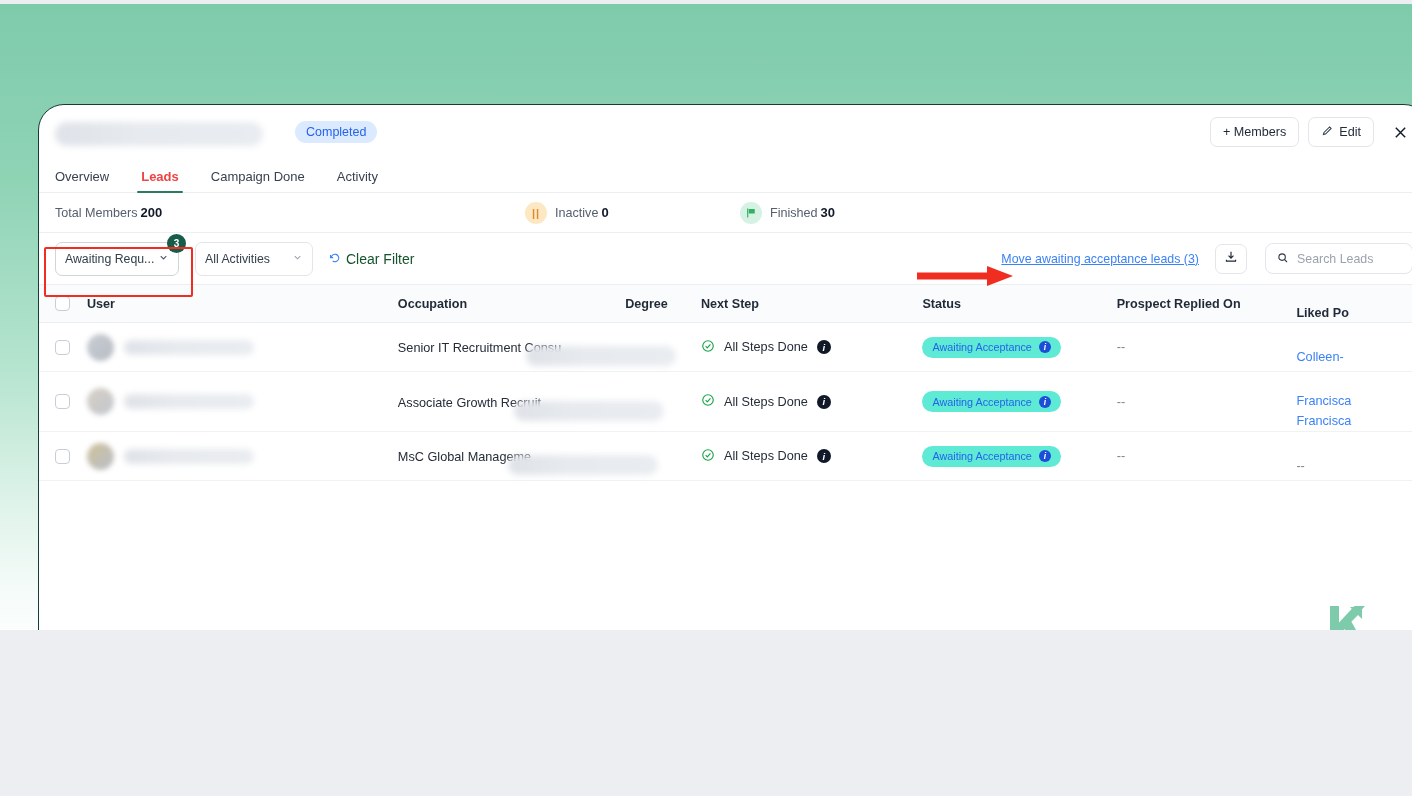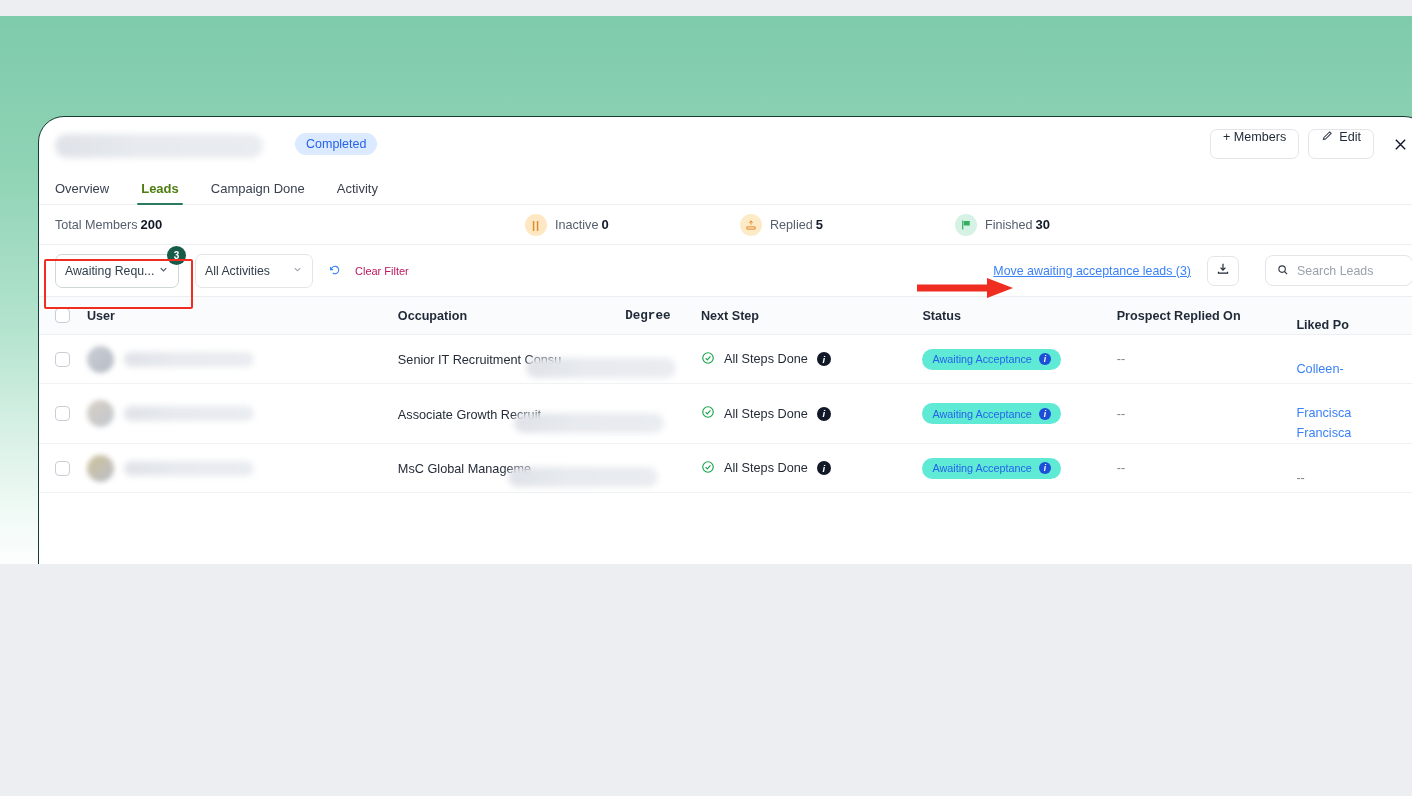--- a/index.html
+++ b/index.html
@@ -6,22 +6,22 @@
   html, body {
     width: 1412px; height: 796px;
     font-family: "Liberation Sans", sans-serif;
     background: #eceef2;
     overflow: hidden;
   }
 
   
   #stage {
     position: absolute;
-    left: 0; top: 16px;
-    width: 1412px; height: 548px;
+    left: 0; top: 4px;
+    width: 1412px; height: 626px;
     background: linear-gradient(180deg,
         #7ecbab 0%,
         #8fd3b5 28%,
         #b5e4cf 58%,
         #dff3ea 80%,
         #f4fbf8 93%,
         #fbfefd 100%);
     overflow: hidden;
   }
 
@@ -57,21 +57,21 @@
     background: #dbeafe; color: #2563eb;
     font-size: 12.5px; line-height: 22px;
     height: 22px; padding: 0 11px; border-radius: 11px;
     white-space: nowrap;
   }
   .head-actions {
     position: absolute; right: 16px; top: 12px;
     display: flex; align-items: center; gap: 9px;
   }
   .btn-outline {
-    display: flex; align-items: flex-start; gap: 6px;
+    display: flex; align-items: center; gap: 6px;
     height: 30px; padding: 0 12px;
     border: 1px solid #e3e5e9; border-radius: 7px;
     background: #fff; color: #1f2937;
     font-size: 12.6px; cursor: pointer; white-space: nowrap;
   }
   .icon-x {
     width: 26px; height: 26px; margin-left: 4px;
     display: flex; align-items: center; justify-content: center;
     cursor: pointer; color: #111827;
   }
@@ -81,21 +81,21 @@
     display: flex; align-items: flex-end; gap: 0;
     height: 32px; padding: 0 16px;
     border-bottom: 1px solid #eceef1;
   }
   .tab {
     font-size: 13px; color: #394150;
     padding: 0 16px 8px 16px; cursor: pointer;
     position: relative; white-space: nowrap;
   }
   .tab:first-child { padding-left: 0; }
-  .tab.active { color: #4d7c0f; font-weight: bold; }
+  .tab.active { color: #ef4444; font-weight: bold; }
   .tab.active::after {
     content: ""; position: absolute;
     left: 12px; right: 12px; bottom: -1px; height: 2.4px;
     background: #2d7a62; border-radius: 2px;
   }
   .tab.active:first-child::after { left: 0; }
 
   
   .stats {
     display: flex; align-items: center;
@@ -131,37 +131,37 @@
   .select.plain { border-color: #e3e5e9; width: 118px; color: #32404d; }
   .sel-badge {
     position: absolute; right: -8px; top: -9px;
     width: 19px; height: 19px; border-radius: 50%;
     background: #175c49; color: #fff;
     font-size: 10px; font-weight: bold;
     display: flex; align-items: center; justify-content: center;
   }
   .chev { color: #6b7682; font-size: 10px; }
   .clear-filter {
-    display: flex; align-items: center; gap: 14px;
-    margin-left: 16px; font-size: 11px; color: #be185d;
+    display: flex; align-items: center; gap: 5px;
+    margin-left: 16px; font-size: 14px; color: #14532d;
     cursor: pointer; white-space: nowrap;
   }
   .move-link {
     font-size: 12.4px; color: #3b82f6; cursor: pointer;
     margin-left: auto; white-space: nowrap; text-decoration: underline;
   }
   .dl-btn {
     width: 32px; height: 30px; margin-left: 16px;
     border: 1px solid #e3e5e9; border-radius: 7px;
     background: #fff; display: flex; align-items: center; justify-content: center;
     cursor: pointer;
   }
   .search-box {
     display: flex; align-items: center; gap: 8px;
-    height: 31px; width: 148px; margin-left: 26px; padding: 0 11px;
+    height: 31px; width: 148px; margin-left: 18px; padding: 0 11px;
     border: 1px solid #e3e5e9; border-radius: 8px; background: #fff;
   }
   .search-box input {
     border: none; outline: none; font-size: 12.4px;
     color: #32404d; width: 100%;
     font-family: "Liberation Sans", sans-serif;
     background: transparent;
   }
   .search-box input::placeholder { color: #9aa2ad; }
 
@@ -179,21 +179,21 @@
     border-bottom: 1px solid #f1f2f4;
     background: #fff;
   }
   .cb {
     width: 15px; height: 15px; flex: none;
     border: 1.3px solid #c9ced6; border-radius: 4px;
     background: #fff; cursor: pointer;
   }
   .c-user   { width: 337px; padding-left: 17px; display:flex; align-items:center; gap:10px; }
   .c-occ    { width: 234px; position: relative; }
-  .c-deg    { width:  78px; font-family: Liberation Mono, monospace; }
+  .c-deg    { width:  78px; }
   .c-next   { width: 228px; display: flex; align-items: center; gap: 9px; }
   .c-status { width: 200px; }
   .c-replied{ width: 185px; }
   .c-liked  { width: 120px; margin-top: 19px; }
 
   .avatar {
     width: 27px; height: 27px; border-radius: 50%;
     background: linear-gradient(140deg,#c9cdd4,#b7bcc4);
     filter: blur(2.6px); flex: none;
   }
@@ -304,31 +304,20 @@
       </div>
 
 
       <div class="stat" style="width:215px">
         <span class="stat-ico" style="background:#fde8c3;color:#e0892a;font-weight:bold;letter-spacing:1px">||</span>
         <span class="stat-label">
           <span>Inactive</span><b>0</b>
         </span>
       </div>
 
-      <div class="stat" style="width:215px">
-        <span class="stat-ico" style="background:#fdebc8">
-          <svg width="12" height="12" viewBox="0 0 16 16" stroke="#e0892a" stroke-width="1.3" fill="none">
-            <path d="M2.5 10.5h11v3h-11z"></path>
-              <path d="M8 2.5v5M5.8 5L8 2.5 10.2 5"></path>
-          </svg>
-        </span>
-        <span class="stat-label">
-          <span>Replied</span><b>5</b>
-        </span>
-      </div>
 
       <div class="stat">
         <span class="stat-ico" style="background:#d5f2e4">
           <svg width="12" height="12" viewBox="0 0 16 16" fill="#16a34a">
             <rect x="3" y="2" width="1.3" height="12"></rect>
               <path d="M5 2.6h8v6H5z" opacity=".85"></path>
           </svg>
         </span>
         <span class="stat-label">
           <span>Finished</span><b>30</b>

